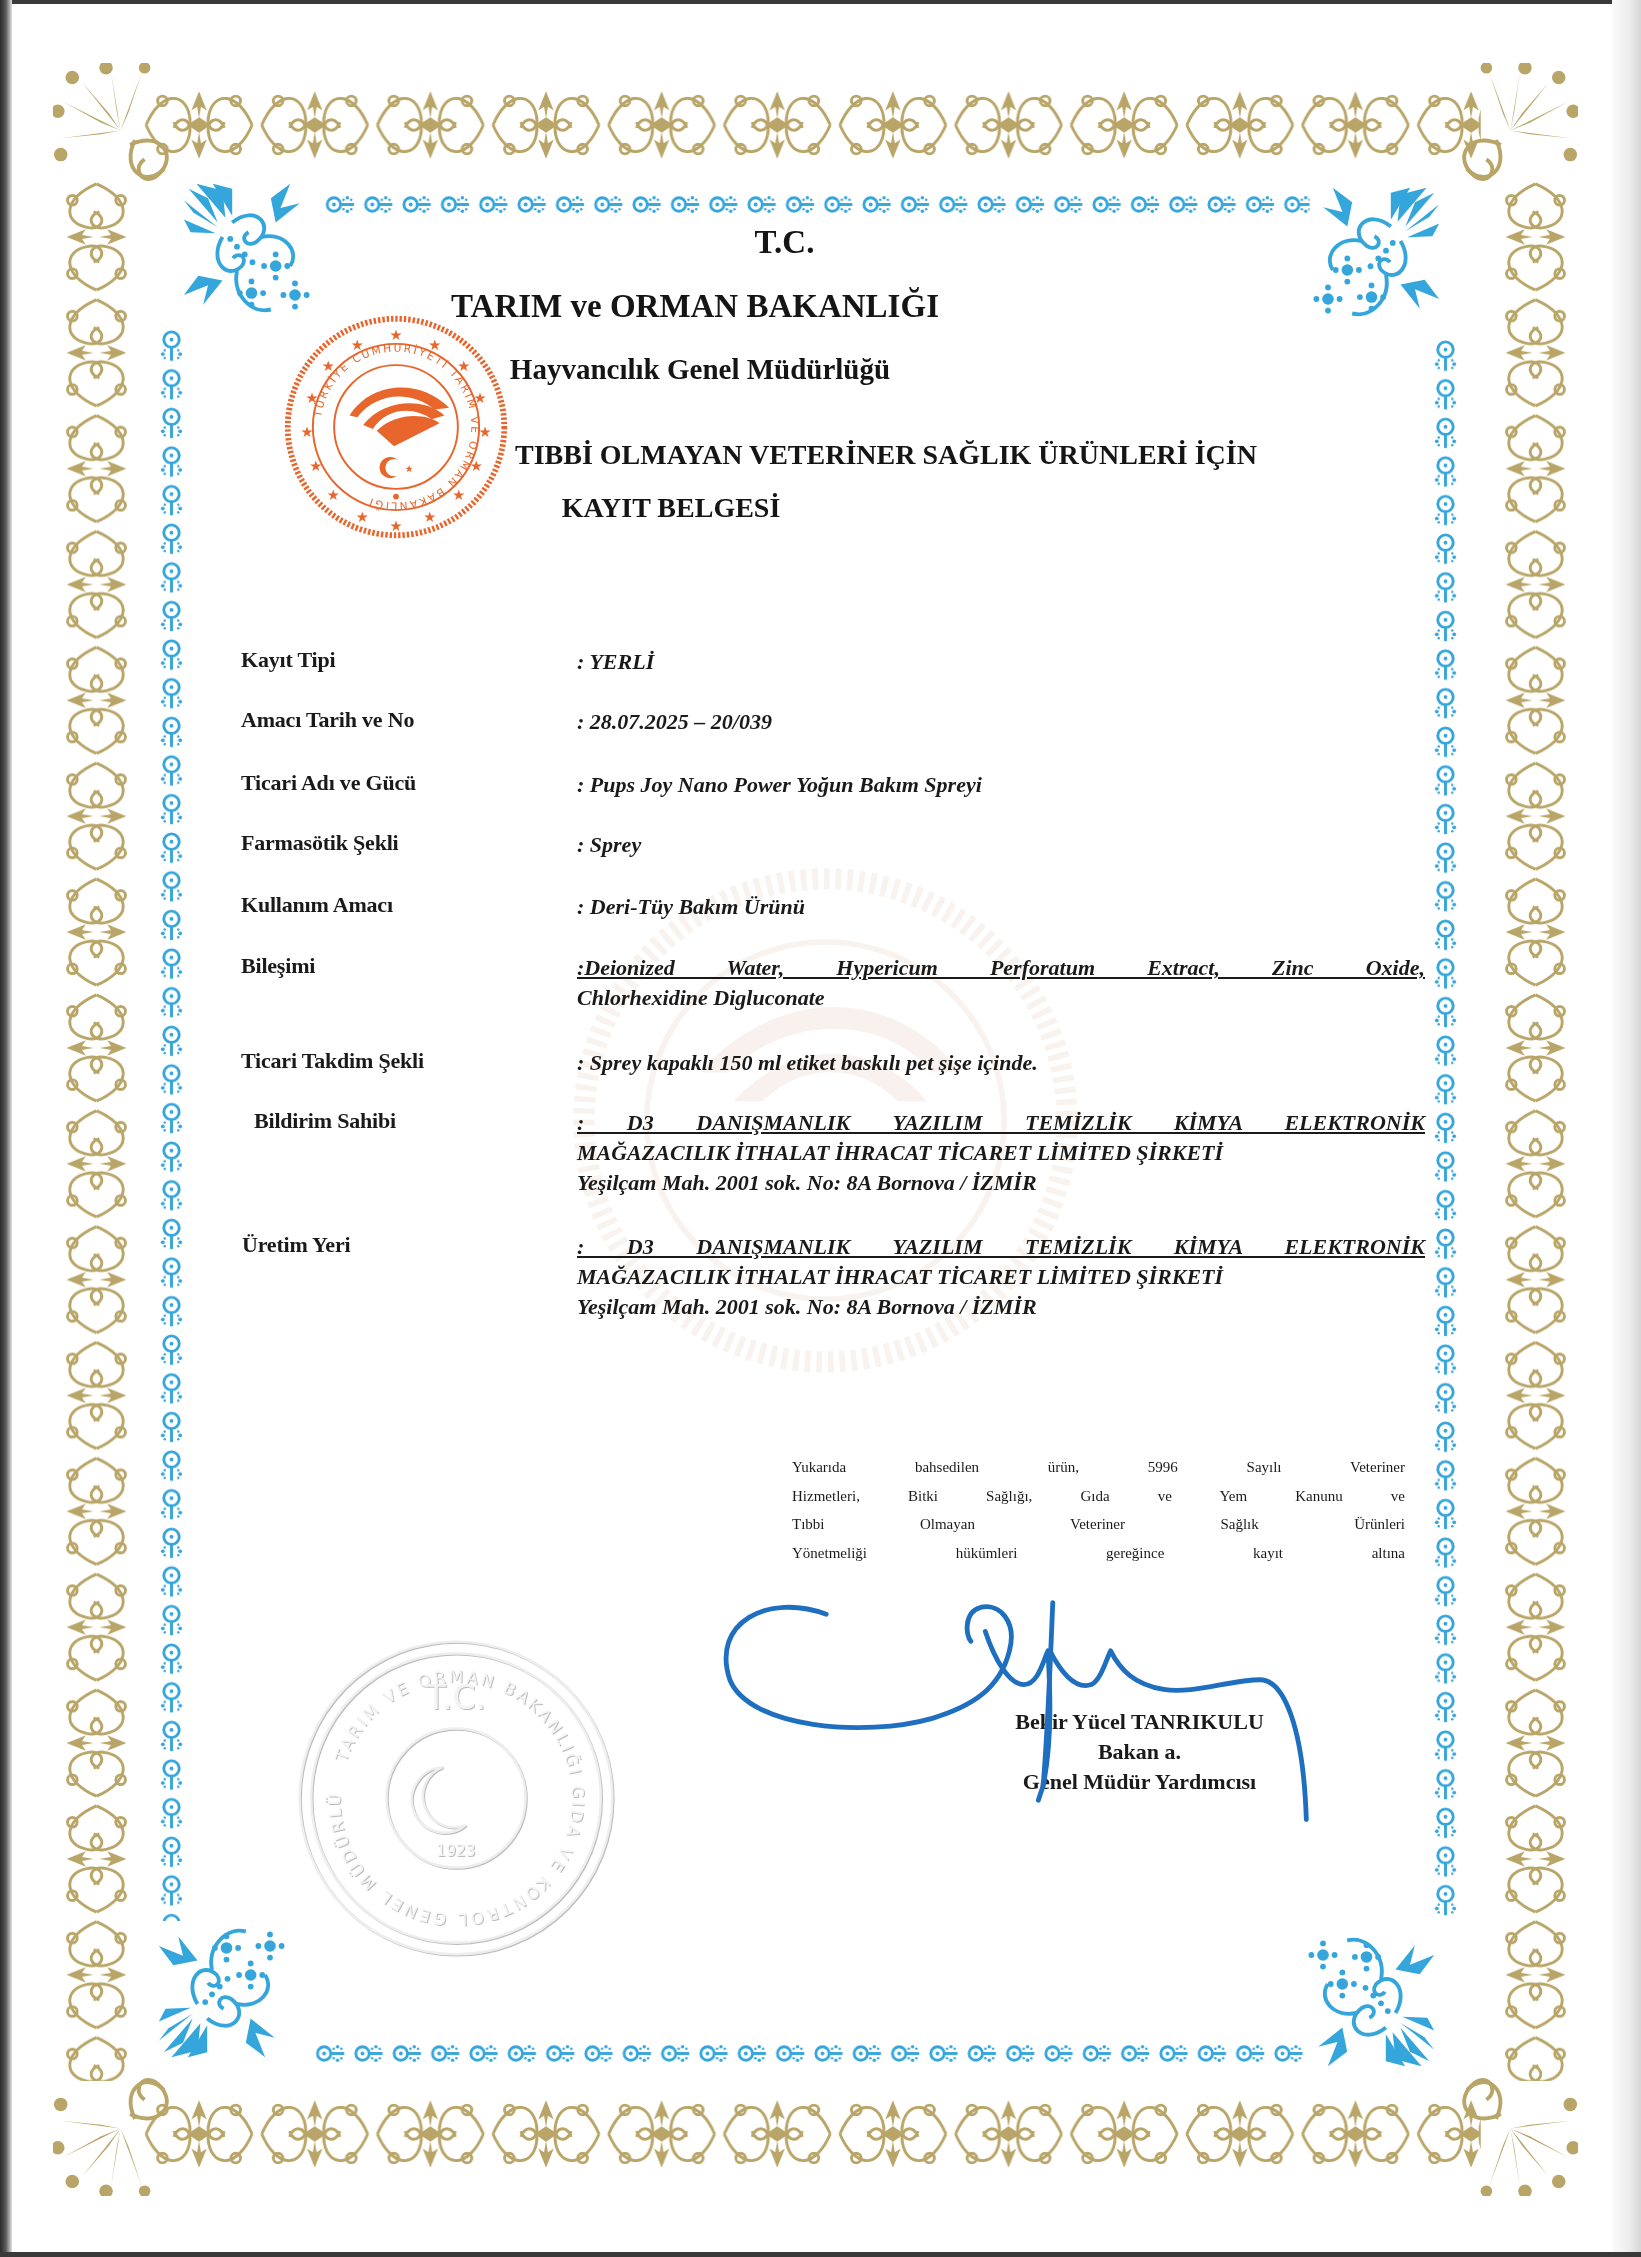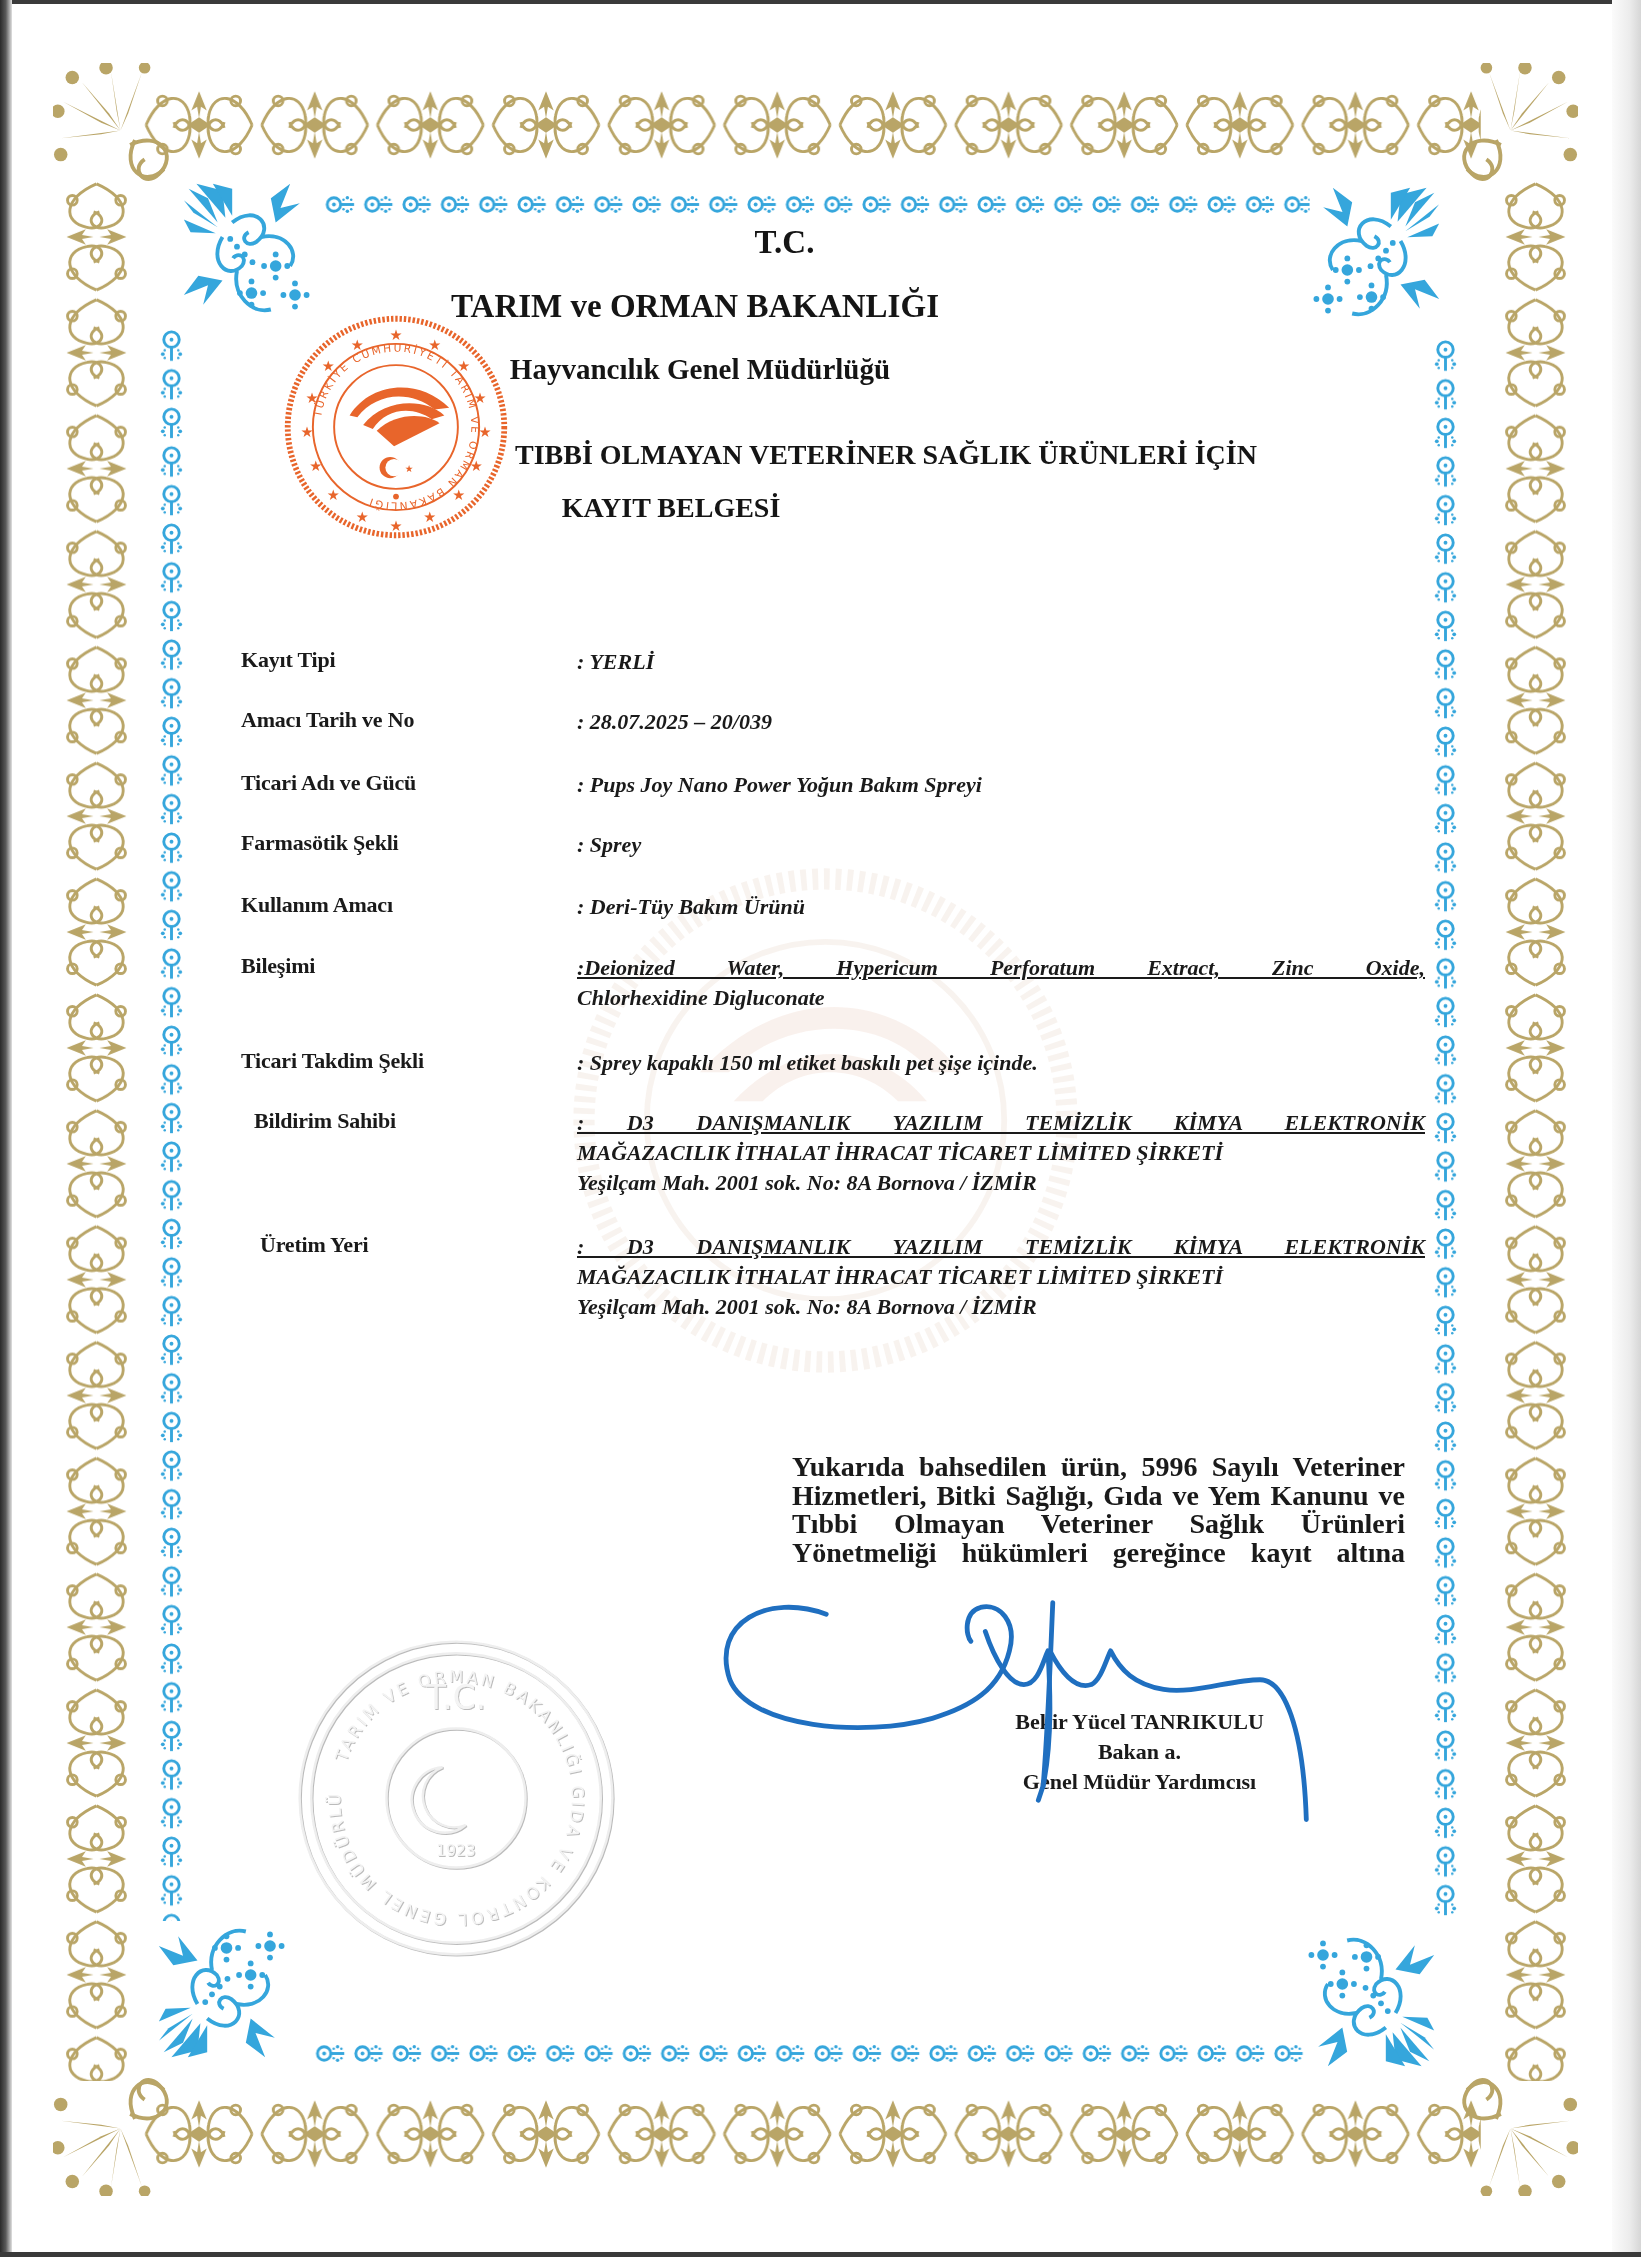--- a/index.html
+++ b/index.html
@@ -39,21 +39,21 @@
   .h-directorate { top: 353px; font-size: 29px; padding-left: 58px; box-sizing: border-box; }
   .h-title1 { top: 439px; font-size: 28px; padding-left: 222px; box-sizing: border-box; text-align: center; left: 294px; width: auto; }
   .h-title2 { top: 492px; font-size: 28px; box-sizing: border-box; }
 
   .row { position: absolute; left: 241px; width: 1188px; font-size: 22px; }
   .row .label { position: absolute; left: 0; top: 0; font-weight: bold; font-size: 22px; letter-spacing: -0.2px; }
   .row .value { position: absolute; left: 336px; top: 0; width: 852px; font-style: italic; font-weight: bold; font-size: 22px; line-height: 30px; }
   .row .value .line { display: block; }
   .row .value .line.just { text-align: justify; text-align-last: justify; text-decoration: underline; }
 
-  .closing { position: absolute; left: 792px; top: 1453px; width: 613px; font-size: 28px; font-weight: bold; line-height: 28.5px; text-align: justify; color: #1a1a1a; }
+  .closing { position: absolute; left: 792px; top: 1453px; width: 613px; font-size: 15px; font-weight: normal; line-height: 28.5px; text-align: justify; color: #1a1a1a; }
   .closing .l { display: block; text-align: justify; text-align-last: justify; }
   .closing .l.last { text-align-last: left; }
 
   .signatory { position: absolute; left: 908px; top: 1707px; width: 463px; text-align: center; font-weight: bold; font-size: 22px; line-height: 30px; }
   .signature { position: absolute; left: 710px; top: 1593px; width: 647px; height: 241px; }
   .emboss-seal { position: absolute; left: 290px; top: 1632px; width: 333px; height: 333px; }
 </style>
 </head>
 <body>
 
@@ -331,21 +331,21 @@
 </div>
 <div class="row" style="top:1108px">
   <span class="label" style="left:13px">Bildirim Sahibi</span>
   <div class="value" style="width:848px">
     <span class="line just">: D3 DANIŞMANLIK YAZILIM TEMİZLİK KİMYA ELEKTRONİK</span>
     <span class="line">MAĞAZACILIK İTHALAT İHRACAT TİCARET LİMİTED ŞİRKETİ</span>
     <span class="line">Yeşilçam Mah. 2001 sok. No: 8A Bornova / İZMİR</span>
   </div>
 </div>
 <div class="row" style="top:1232px">
-  <span class="label" style="left:19px">Üretim Yeri</span>
+  <span class="label" style="left:1px">Üretim Yeri</span>
   <div class="value" style="width:848px">
     <span class="line just">: D3 DANIŞMANLIK YAZILIM TEMİZLİK KİMYA ELEKTRONİK</span>
     <span class="line">MAĞAZACILIK İTHALAT İHRACAT TİCARET LİMİTED ŞİRKETİ</span>
     <span class="line">Yeşilçam Mah. 2001 sok. No: 8A Bornova / İZMİR</span>
   </div>
 </div>
 
 <svg class="emboss-seal" viewBox="0 0 345 345">
   <defs>
     <path id="sealArc" d="M 172 300 m -120 -128 a 120 120 0 1 1 240 0 a 120 120 0 1 1 -240 0"></path>

